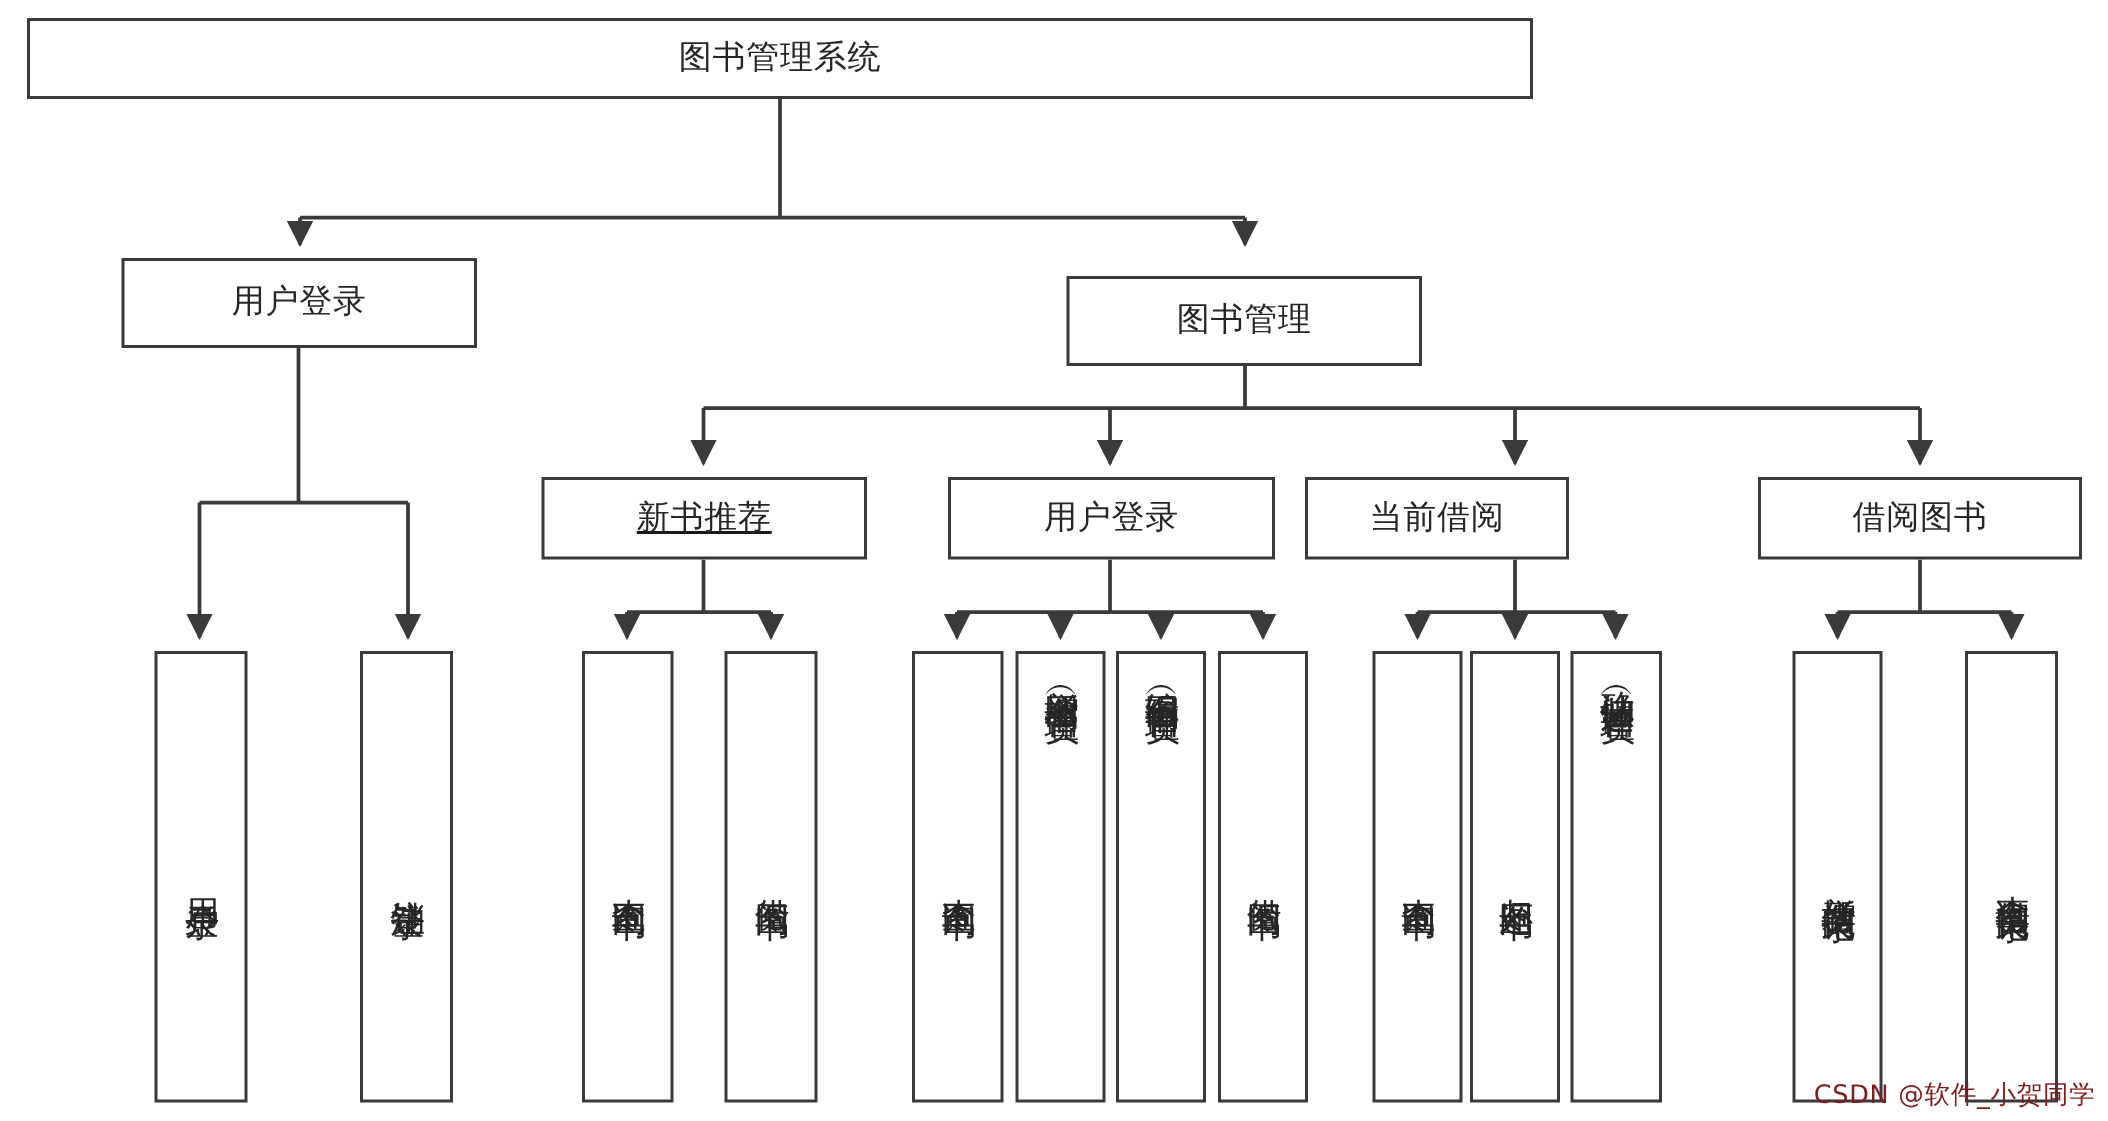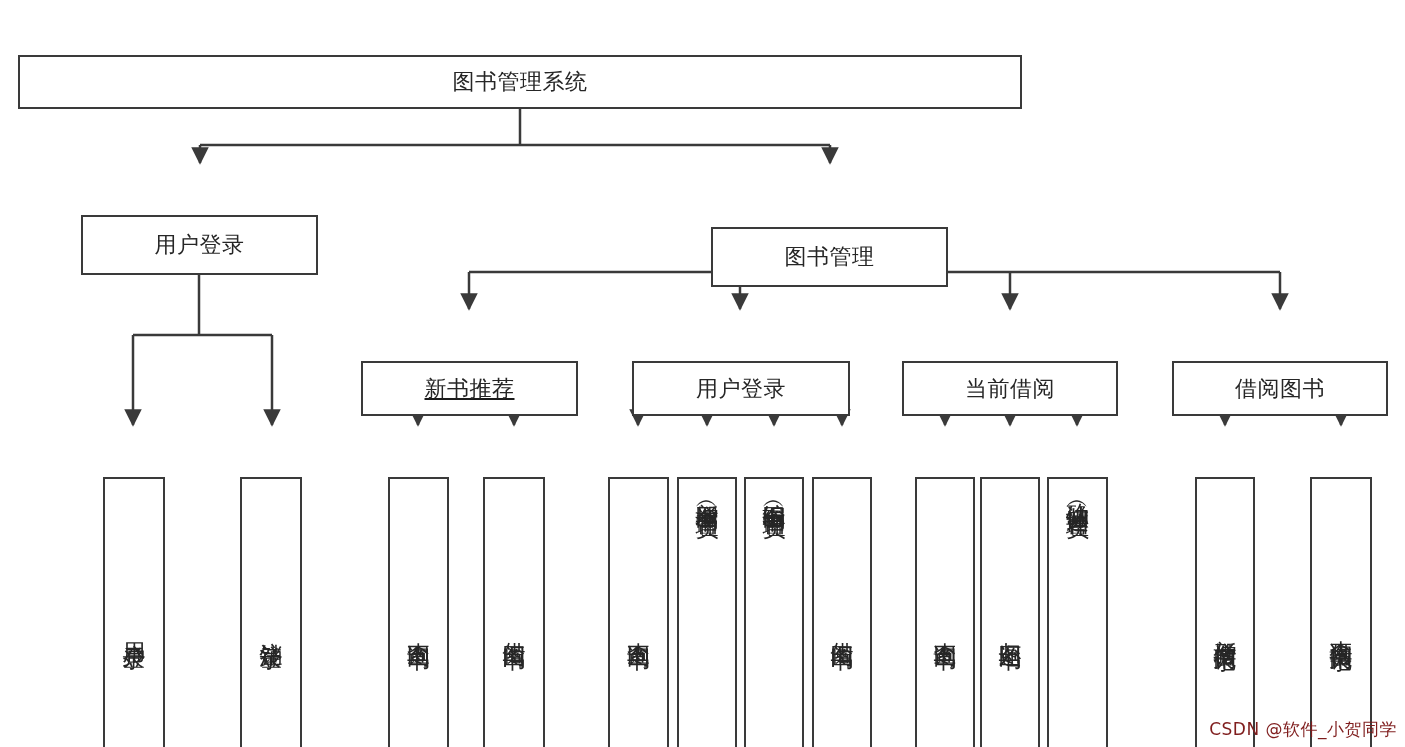--- a/index.html
+++ b/index.html
@@ -23,21 +23,20 @@
   }
   .node{
     position:absolute;
     box-sizing:border-box;
     border:2.5px solid #3a3a3a;
     background:#ffffff;
     display:flex;
     align-items:center;
     justify-content:center;
     overflow:hidden;
-    margin-top:43px;
   }
   .node .label{
     font-size:22px;
     line-height:1.25;
     color:#262626;
     letter-spacing:0.5px;
     white-space:nowrap;
     text-align:center;
   }
   
@@ -136,21 +135,21 @@
   <div class="node" id="node-l2-1" style="left: 711px; top: 184px; width: 237px; height: 60px; justify-content: center;">
     <span class="label">图书管理</span>
   </div>
 
   <div class="node" id="node-l3-0" style="left: 361px; top: 318px; width: 217px; height: 55px; text-decoration: underline;">
     <span class="label">新书推荐</span>
   </div>
   <div class="node" id="node-l3-1" style="left: 632px; top: 318px; width: 218px; height: 55px;">
     <span class="label">用户登录</span>
   </div>
-  <div class="node" id="node-l3-2" style="left: 902px; top: 318px; width: 216px; height: 55px;">
+  <div class="node" id="node-l3-2" style="left: 870px; top: 318px; width: 176px; height: 55px;">
     <span class="label">当前借阅</span>
   </div>
   <div class="node" id="node-l3-3" style="left: 1172px; top: 318px; width: 216px; height: 55px;">
     <span class="label">借阅图书</span>
   </div>
 
   <div class="node vertical centered" id="node-leaf-0" style="left: 103px; top: 434px; width: 62px; height: 301px;">
     <span class="label">用户登录</span>
   </div>
   <div class="node vertical centered" id="node-leaf-1" style="left: 240px; top: 434px; width: 62px; height: 301px;">

